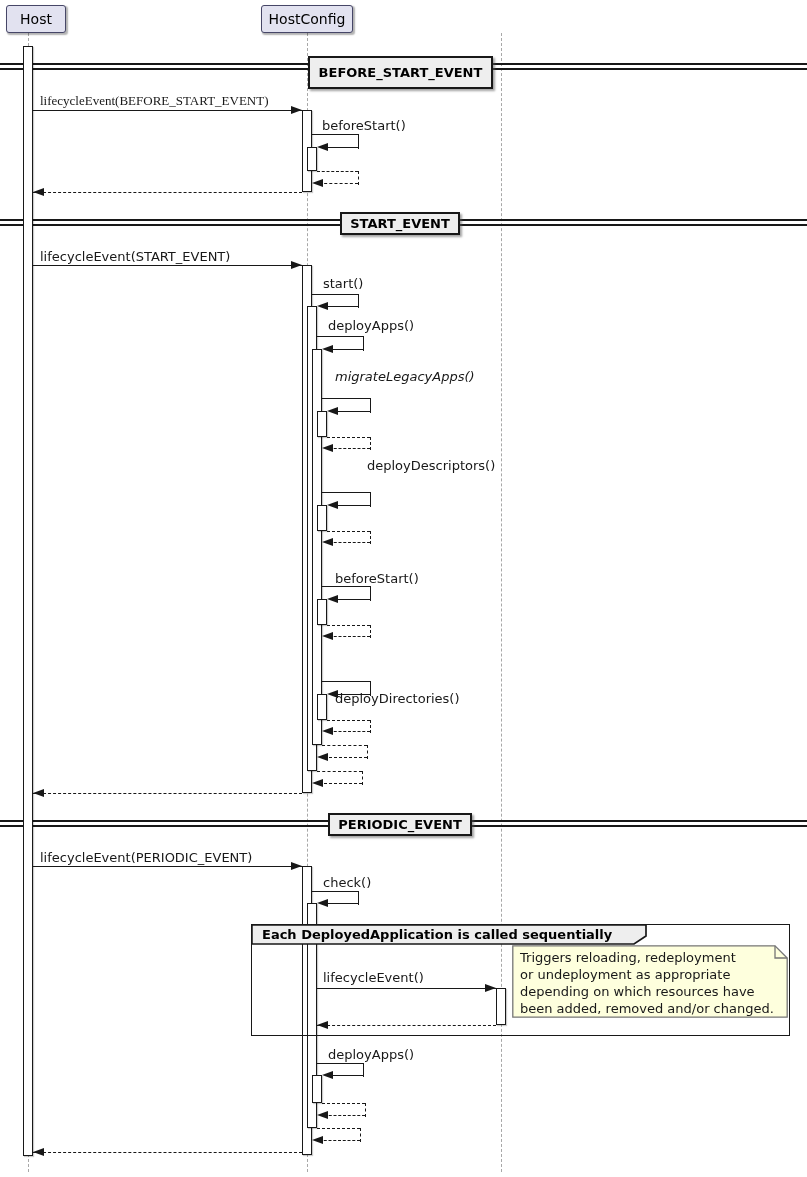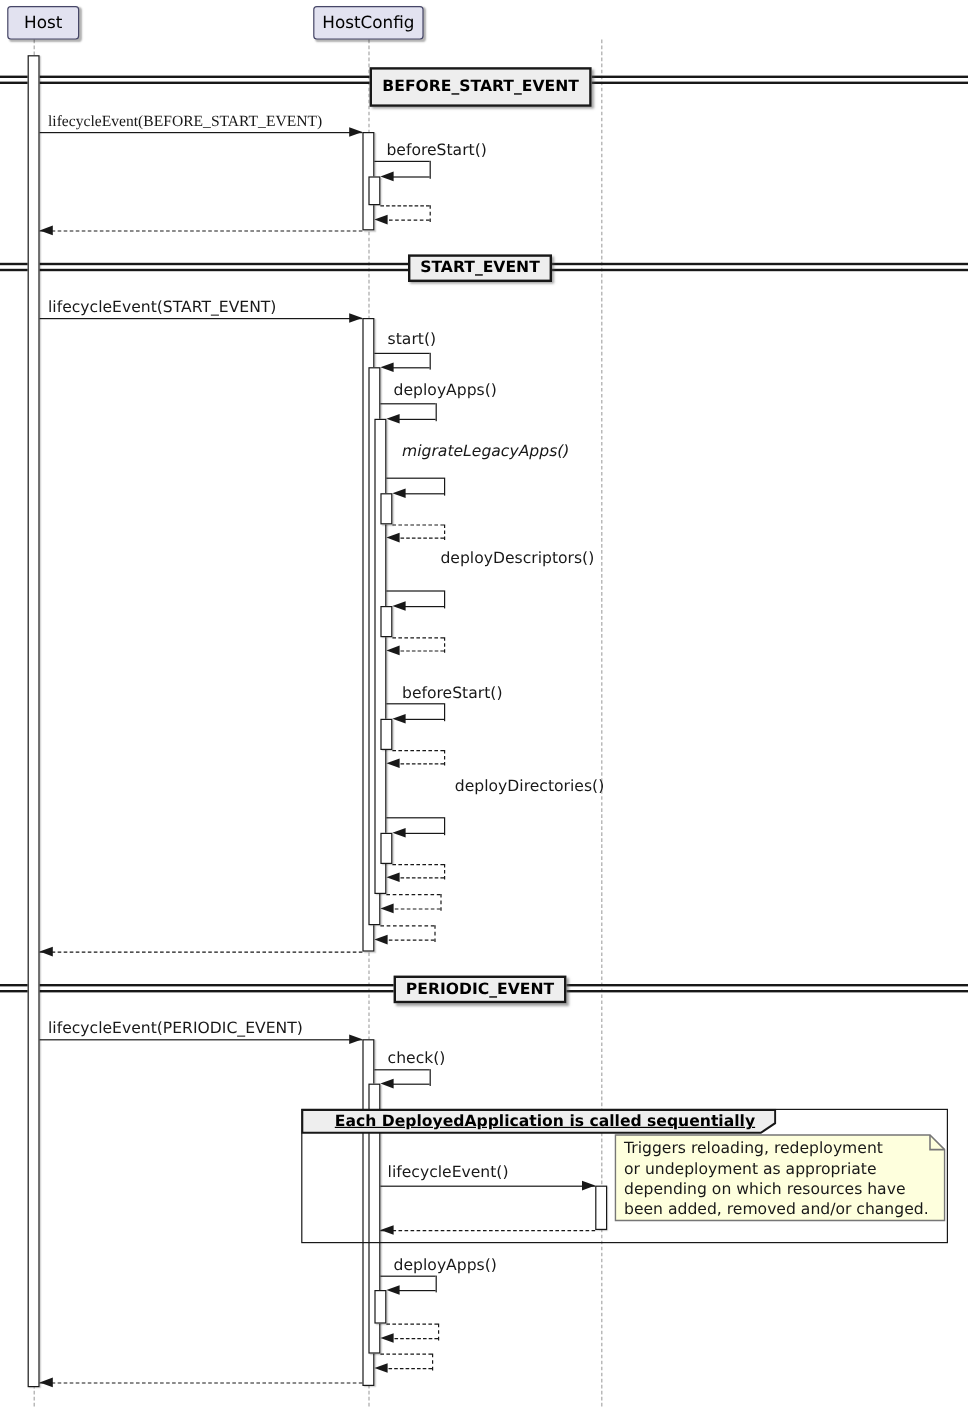--- a/index.html
+++ b/index.html
@@ -55,21 +55,21 @@
     <div class="act" style="left: 317px; top: 599px; height: 26px;"></div>
     <div class="act" style="left: 317px; top: 694px; height: 26px;"></div>
     <div class="act" style="left: 302px; top: 866px; height: 289px;"></div>
     <div class="act" style="left: 307px; top: 903px; height: 225px;"></div>
     <div class="act" style="left: 312px; top: 1075px; height: 28px;"></div>
     <div class="act" style="left: 496px; top: 988px; height: 37px;"></div>
     <div class="group-frame" style="left: 251px; top: 924px; width: 539px; height: 112px;"></div>
     <div class="group-header" style="left: 251px; top: 924px; width: 396px; height: 21px;"><svg width="396" height="21">
         <path d="M0.9,0.9 L395,0.9 L395,12 L383,20 L0.9,20 Z" fill="#EEEEEE" stroke="#181818" stroke-width="1.7"></path>
       </svg></div>
-    <div class="group-label" style="left: 279px; top: 927px; text-decoration: underline;">Each DeployedApplication is called sequentially</div>
+    <div class="group-label" style="left: 262px; top: 927px;">Each DeployedApplication is called sequentially</div>
     <div class="mline" style="left: 33px; top: 110px; width: 269px;"></div>
     <div class="arr right" style="left: 291px; top: 106px;"></div>
     <div class="mlabel" style="left: 40px; top: 93px; font-family: Liberation Serif, serif;">lifecycleEvent(BEFORE_START_EVENT)</div>
     <div class="mline" style="left: 312px; top: 134px; width: 46px;"></div>
     <div class="vline" style="left: 358px; top: 134px; height: 14.5px;"></div>
     <div class="mline" style="left: 324px; top: 147px; width: 34px;"></div>
     <div class="arr left" style="left: 317px; top: 143px;"></div>
     <div class="mlabel" style="left: 322px; top: 118px;">beforeStart()</div>
     <div class="mline dashed" style="left: 317px; top: 171px; width: 41px;"></div>
     <div class="vline dashed" style="left: 358px; top: 171px; height: 13.5px;"></div>
@@ -114,21 +114,21 @@
     <div class="arr left" style="left: 327px; top: 595px;"></div>
     <div class="mlabel" style="left: 335px; top: 571px;">beforeStart()</div>
     <div class="mline dashed" style="left: 327px; top: 625px; width: 43px;"></div>
     <div class="vline dashed" style="left: 370px; top: 625px; height: 12.5px;"></div>
     <div class="mline dashed" style="left: 329px; top: 636px; width: 41px;"></div>
     <div class="arr left" style="left: 322px; top: 632px;"></div>
     <div class="mline" style="left: 322px; top: 681px; width: 48px;"></div>
     <div class="vline" style="left: 370px; top: 681px; height: 14.5px;"></div>
     <div class="mline" style="left: 334px; top: 694px; width: 36px;"></div>
     <div class="arr left" style="left: 327px; top: 690px;"></div>
-    <div class="mlabel" style="left: 335px; top: 648px; margin-left: 44px;">deployDirectories()</div>
+    <div class="mlabel" style="left: 335px; top: 691px;">deployDirectories()</div>
     <div class="mline dashed" style="left: 327px; top: 720px; width: 43px;"></div>
     <div class="vline dashed" style="left: 370px; top: 720px; height: 12.5px;"></div>
     <div class="mline dashed" style="left: 329px; top: 731px; width: 41px;"></div>
     <div class="arr left" style="left: 322px; top: 727px;"></div>
     <div class="mline dashed" style="left: 322px; top: 745px; width: 45px;"></div>
     <div class="vline dashed" style="left: 367px; top: 745px; height: 13.5px;"></div>
     <div class="mline dashed" style="left: 324px; top: 757px; width: 43px;"></div>
     <div class="arr left" style="left: 317px; top: 753px;"></div>
     <div class="mline dashed" style="left: 317px; top: 771px; width: 45px;"></div>
     <div class="vline dashed" style="left: 362px; top: 771px; height: 13.5px;"></div>

